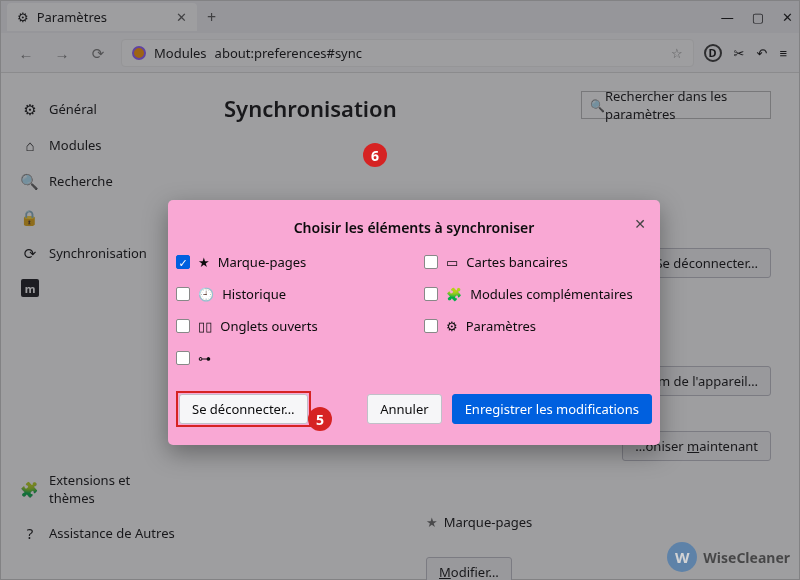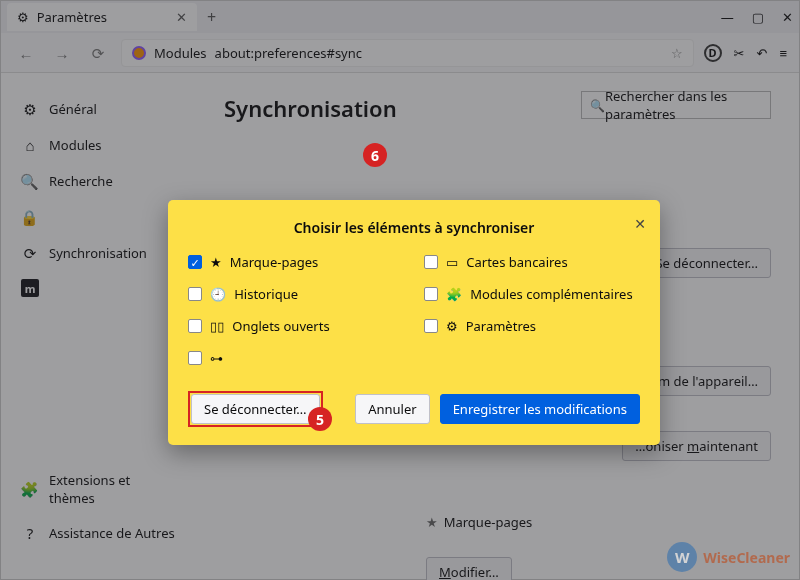--- a/index.html
+++ b/index.html
@@ -34,40 +34,40 @@
 .btn.primary{background:#0060df;color:#fff;border-color:#0060df}
 .row-btn{position:absolute;right:28px}
 .disconnect-row{top:175px}
 .device-row{top:293px}
 .sync-row{top:358px}
 .bookmark-chip{position:absolute;top:440px;left:230px;display:flex;align-items:center;gap:6px;font-size:13px;color:#666}
 .modifier{position:absolute;top:484px;left:230px}
 
 .dim{position:absolute;inset:0;background:rgba(40,40,45,0.45)}
 
-.dialog{position:absolute;background:#fde047;border-radius:5px;box-shadow:0 8px 24px rgba(0,0,0,0.35);padding:18px 20px}
+.dialog{position:absolute;background:#f9a8d4;border-radius:5px;box-shadow:0 8px 24px rgba(0,0,0,0.35);padding:18px 8px}
 .dlg-sync{left:168px;top:200px;width:492px}
 .dlg-sync .title{text-align:center;font-weight:600;font-size:14px;margin-bottom:16px}
 .dlg-sync .close-x{position:absolute;right:14px;top:14px;font-size:14px;color:#444;cursor:pointer}
 .sync-grid{display:grid;grid-template-columns:1fr 1fr;row-gap:14px;column-gap:20px;margin-bottom:24px}
 .sync-opt{display:flex;align-items:center;gap:8px;font-size:13px}
 .cb{width:14px;height:14px;border:1px solid #888;border-radius:2px;display:inline-flex;align-items:center;justify-content:center;background:#fff}
 .cb.checked{background:#0060df;border-color:#0060df;color:#fff;font-size:11px}
 .dlg-sync .footer{display:flex;align-items:center;gap:10px}
 .dlg-sync .footer .spacer{flex:1}
 .redbox{border:2px solid #d62323;padding:1px}
 .num-badge{width:24px;height:24px;background:#d62323;color:#fff;border-radius:50%;display:flex;align-items:center;justify-content:center;font-weight:bold;font-size:14px}
 .badge5{position:absolute;left:308px;top:407px}
 .badge6{position:absolute;left:363px;top:143px}
 .m-logo{width:18px;height:18px;background:#15141a;color:#fff;display:inline-flex;align-items:center;justify-content:center;font-weight:bold;font-size:11px;border-radius:2px}
 .avatar{width:58px;height:58px;border-radius:50%;background:#211e2a;position:absolute;left:220px;top:172px}
 
 .wm{position:absolute;right:10px;bottom:8px;display:flex;align-items:center;gap:6px;opacity:0.55}
 .wm .circ{width:30px;height:30px;border-radius:50%;background:#2b6cb0;color:#fff;display:flex;align-items:center;justify-content:center;font-weight:bold;font-size:15px}
-.wm .txt{color:#c2410c;font-weight:bold;font-size:14px}
+.wm .txt{color:#000000;font-weight:bold;font-size:14px}
 u{text-decoration:underline}
 </style>
 </head>
 <body>
 
 <div class="window">
 
   <div class="titlebar">
     <div class="tab">
       <span>⚙</span>

